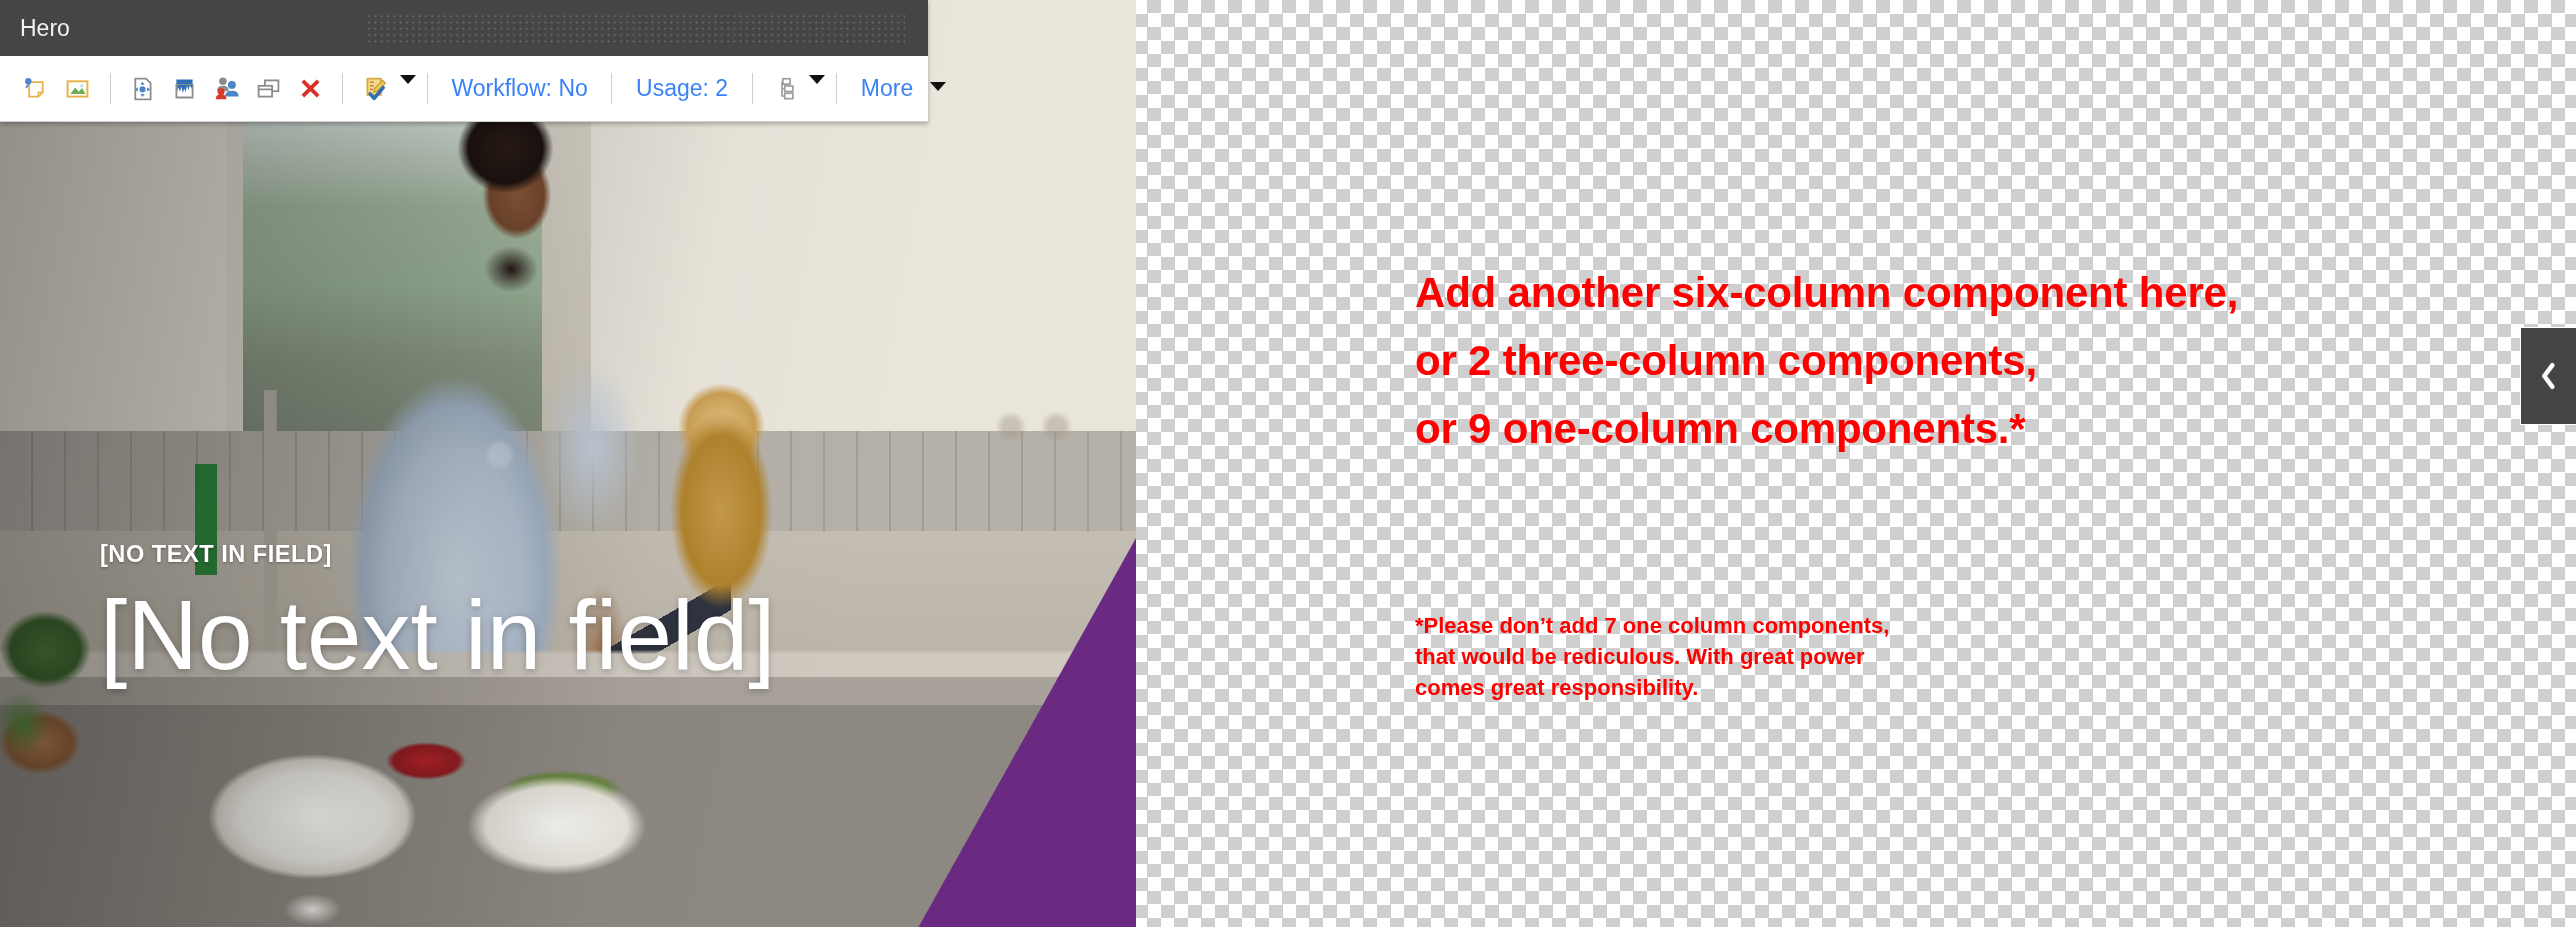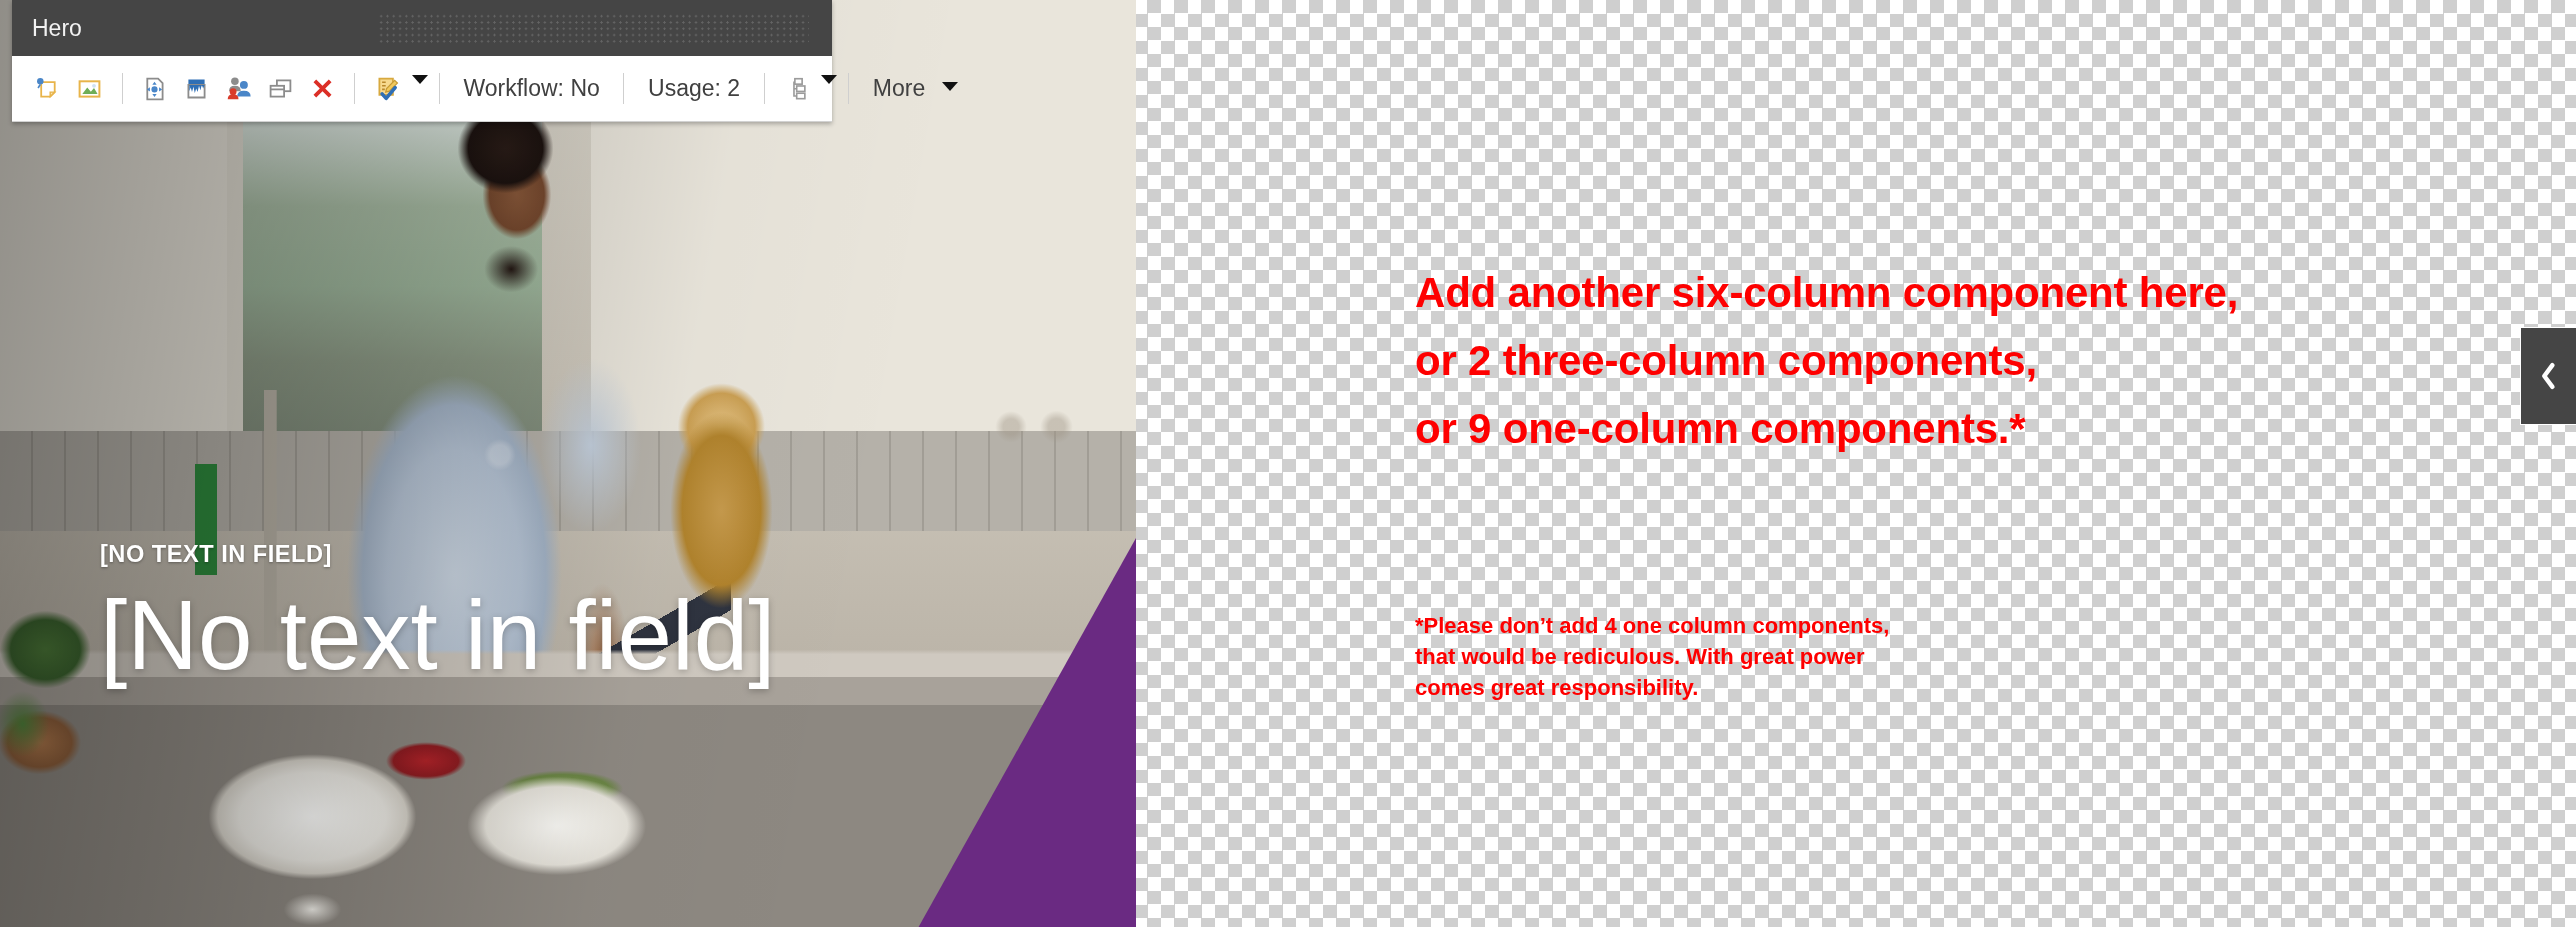--- a/index.html
+++ b/index.html
@@ -124,22 +124,22 @@
     font-weight: 400;
     line-height: 1.02;
     margin-top: 18px;
     text-shadow: 0 1.8px 7.3px rgba(0,0,0,0.25);
     white-space: pre-wrap;
   }
 
   
   .editor-panel {
     position: absolute;
-    left: 12px; top: 0;
-    width: 820px;
+    left: 0; top: 0;
+    width: 928px;
     background: #ffffff;
     box-shadow: 0 1.8px 4.5px rgba(0,0,0,0.28);
     z-index: 20;
   }
 
   .panel-titlebar {
     position: relative;
     height: 56px;
     background: #454545;
     display: flex;
@@ -190,21 +190,21 @@
     border-right: 8.2px solid transparent;
     border-top: 9px solid #111111;
     margin-left: 3.6px;
     margin-top: 7.3px;
     flex: 0 0 auto;
     cursor: pointer;
   }
   .tb-group { display: flex; align-items: flex-start; flex: 0 0 auto; }
   .tb-text {
     font-size: 23px;
-    color: #404040;
+    color: #3b82f6;
     white-space: nowrap;
     padding: 0 12.7px;
     cursor: default;
   }
   .tb-text.clickable { cursor: pointer; }
 
   .variant-row {
     height: 51px;
     display: flex;
     align-items: center;
@@ -449,21 +449,21 @@
 
 
   </div>
 
   <div class="notes">
     <div class="notes-headline">Add another six-column component here,
 or 2 three-column components,
 or 9 one-column components.*</div>
   </div>
 
-  <div class="notes-footnote">*Please don’t add 4 one column components,
+  <div class="notes-footnote">*Please don’t add 7 one column components,
 that would be rediculous. With great power
 comes great responsibility.</div>
 
   <div class="side-collapse">
     <svg width="23.6" height="36" viewBox="0 0 26 40">
       <path d="M17 8 L8 20 L17 32" stroke="#ffffff" stroke-width="5" fill="none" stroke-linecap="round" stroke-linejoin="round"></path>
     </svg>
   </div>
 
 </div>

